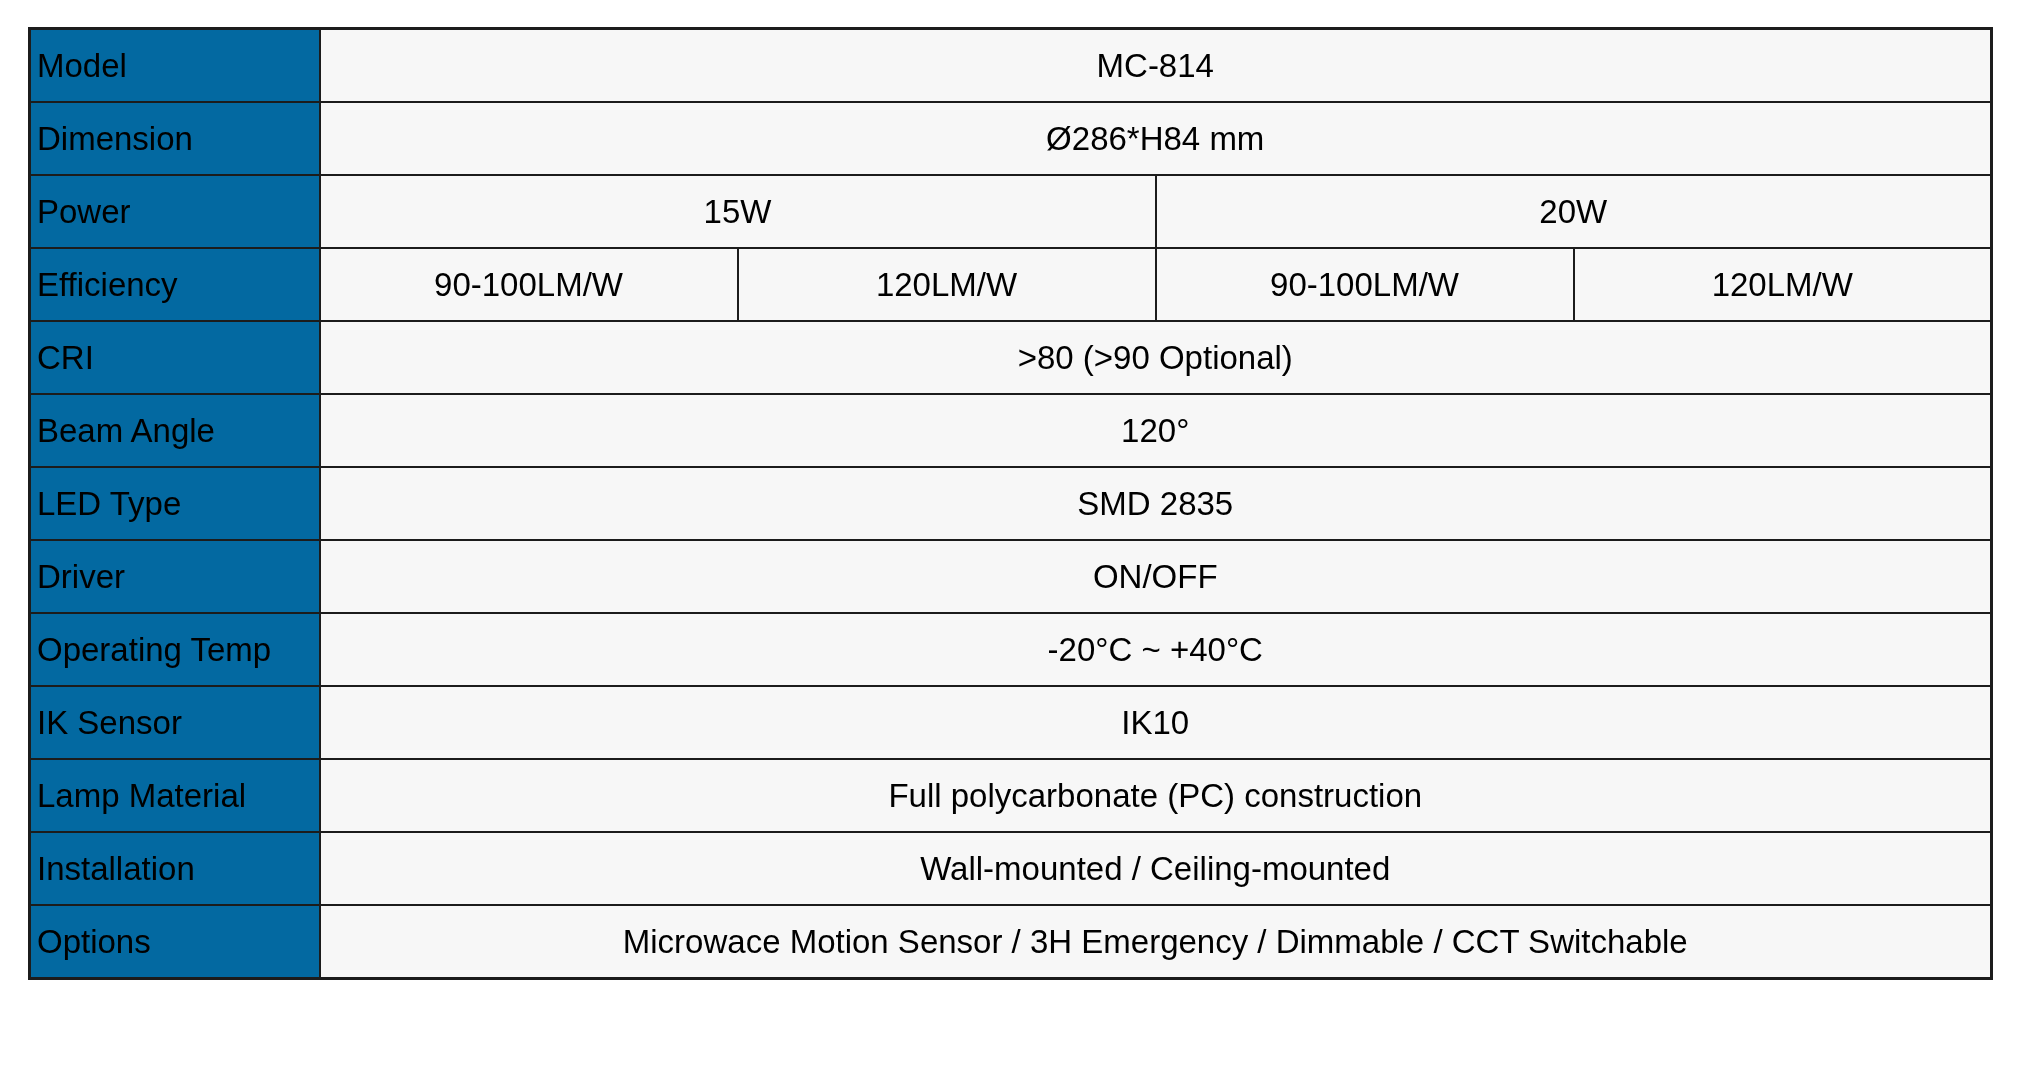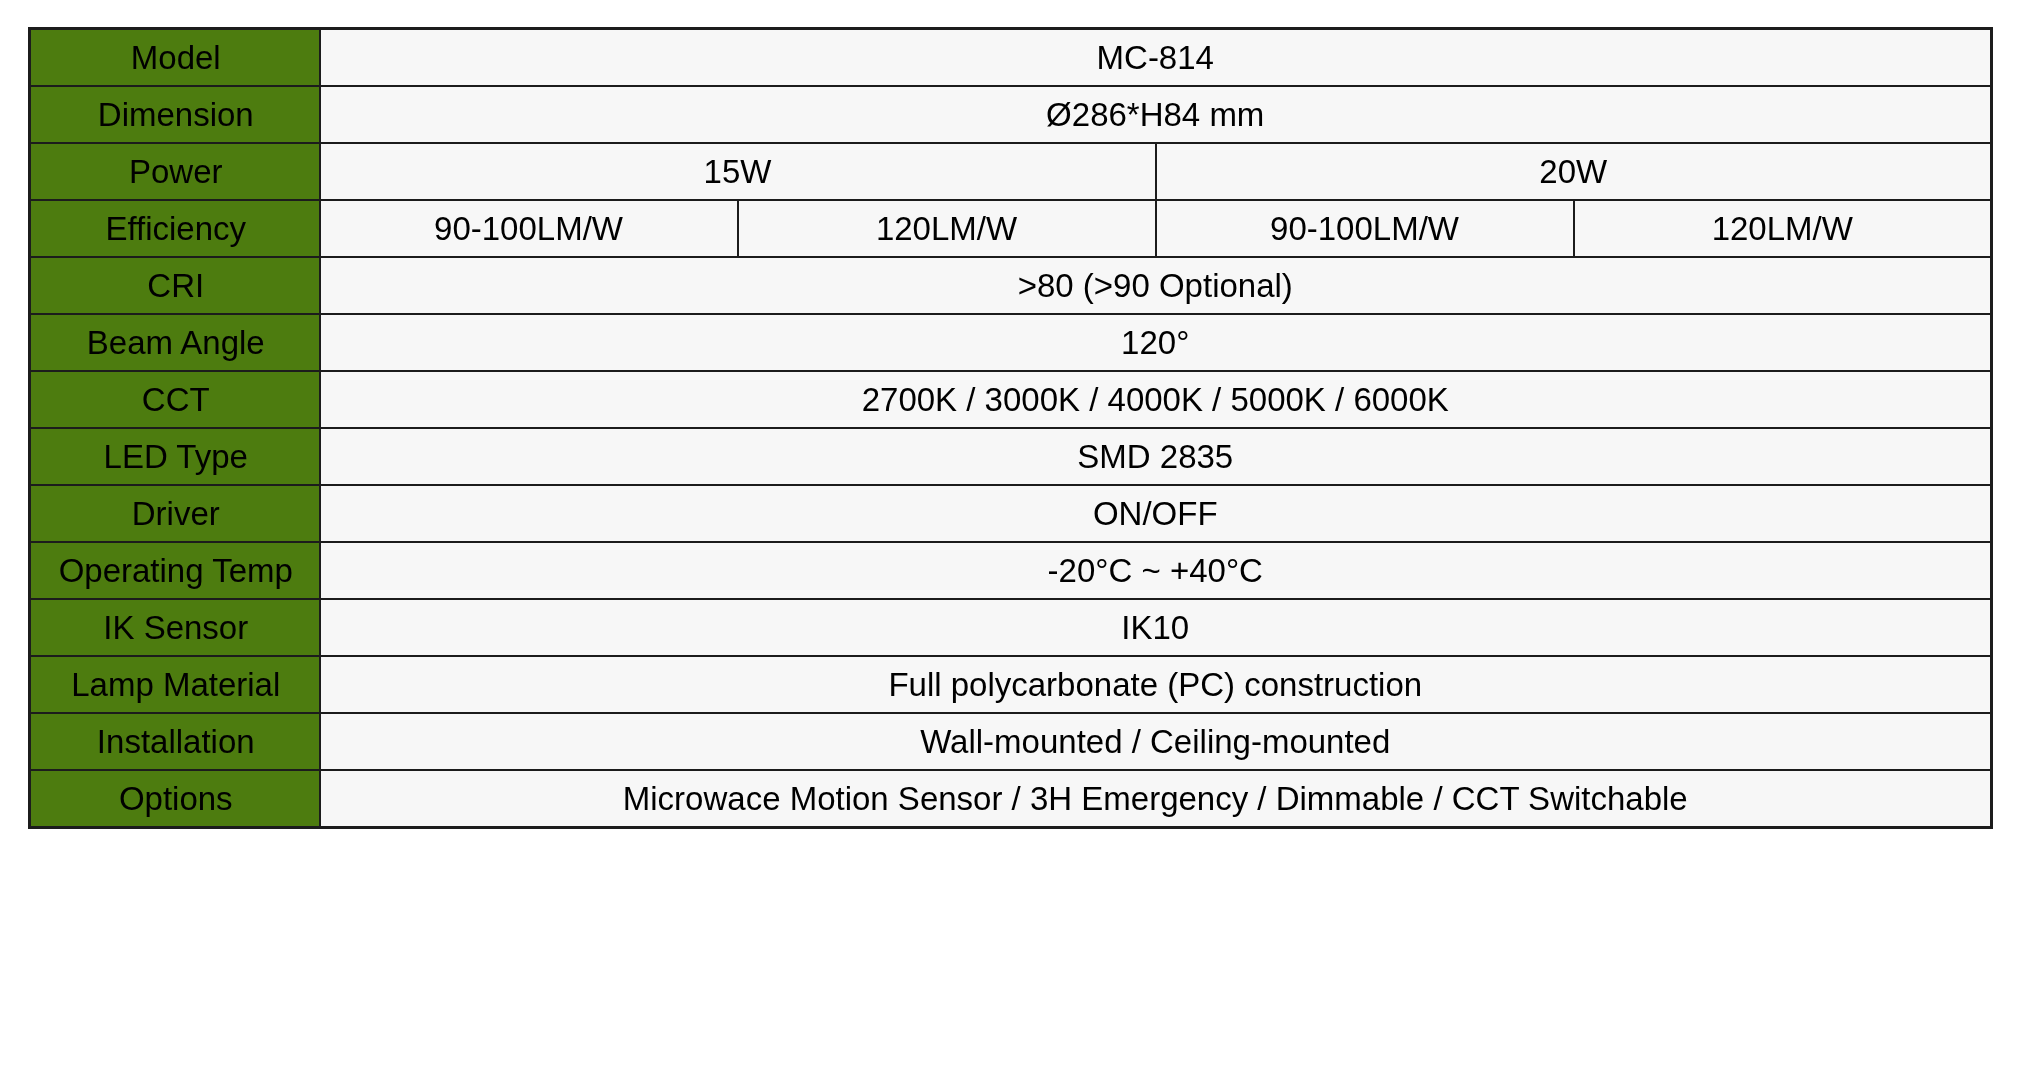--- a/index.html
+++ b/index.html
@@ -26,28 +26,28 @@
   table.spec-table td {
     border: 2px solid #1c1c1c;
     height: 55px;
     font-size: 33px;
     line-height: 1;
     vertical-align: middle;
     overflow: hidden;
     white-space: nowrap;
   }
   td.label-cell {
-    background: #4d7c0f;
-    text-align: center;
+    background: #0369a1;
+    text-align: left;
     padding: 0 4px 0 6px;
   }
   td.value-cell {
     background: #f7f7f7;
     text-align: center;
-    padding: 0 4px;
+    padding: 8px 4px;
   }
 </style>
 </head>
 <body>
 
 <table class="spec-table">
   <colgroup>
     <col style="width:290px">
     <col style="width:418px">
     <col style="width:418px">
@@ -77,24 +77,20 @@
       </tr>
       <tr>
         <td class="label-cell">CRI</td>
         <td class="value-cell" colspan="4">&gt;80 (&gt;90 Optional)</td>
       </tr>
       <tr>
         <td class="label-cell">Beam Angle</td>
         <td class="value-cell" colspan="4">120°</td>
       </tr>
       <tr>
-        <td class="label-cell">CCT</td>
-        <td class="value-cell" colspan="4">2700K / 3000K / 4000K / 5000K / 6000K</td>
-      </tr>
-      <tr>
         <td class="label-cell">LED Type</td>
         <td class="value-cell" colspan="4">SMD 2835</td>
       </tr>
       <tr>
         <td class="label-cell">Driver</td>
         <td class="value-cell" colspan="4">ON/OFF</td>
       </tr>
       <tr>
         <td class="label-cell">Operating Temp</td>
         <td class="value-cell" colspan="4">-20°C ~ +40°C</td>

